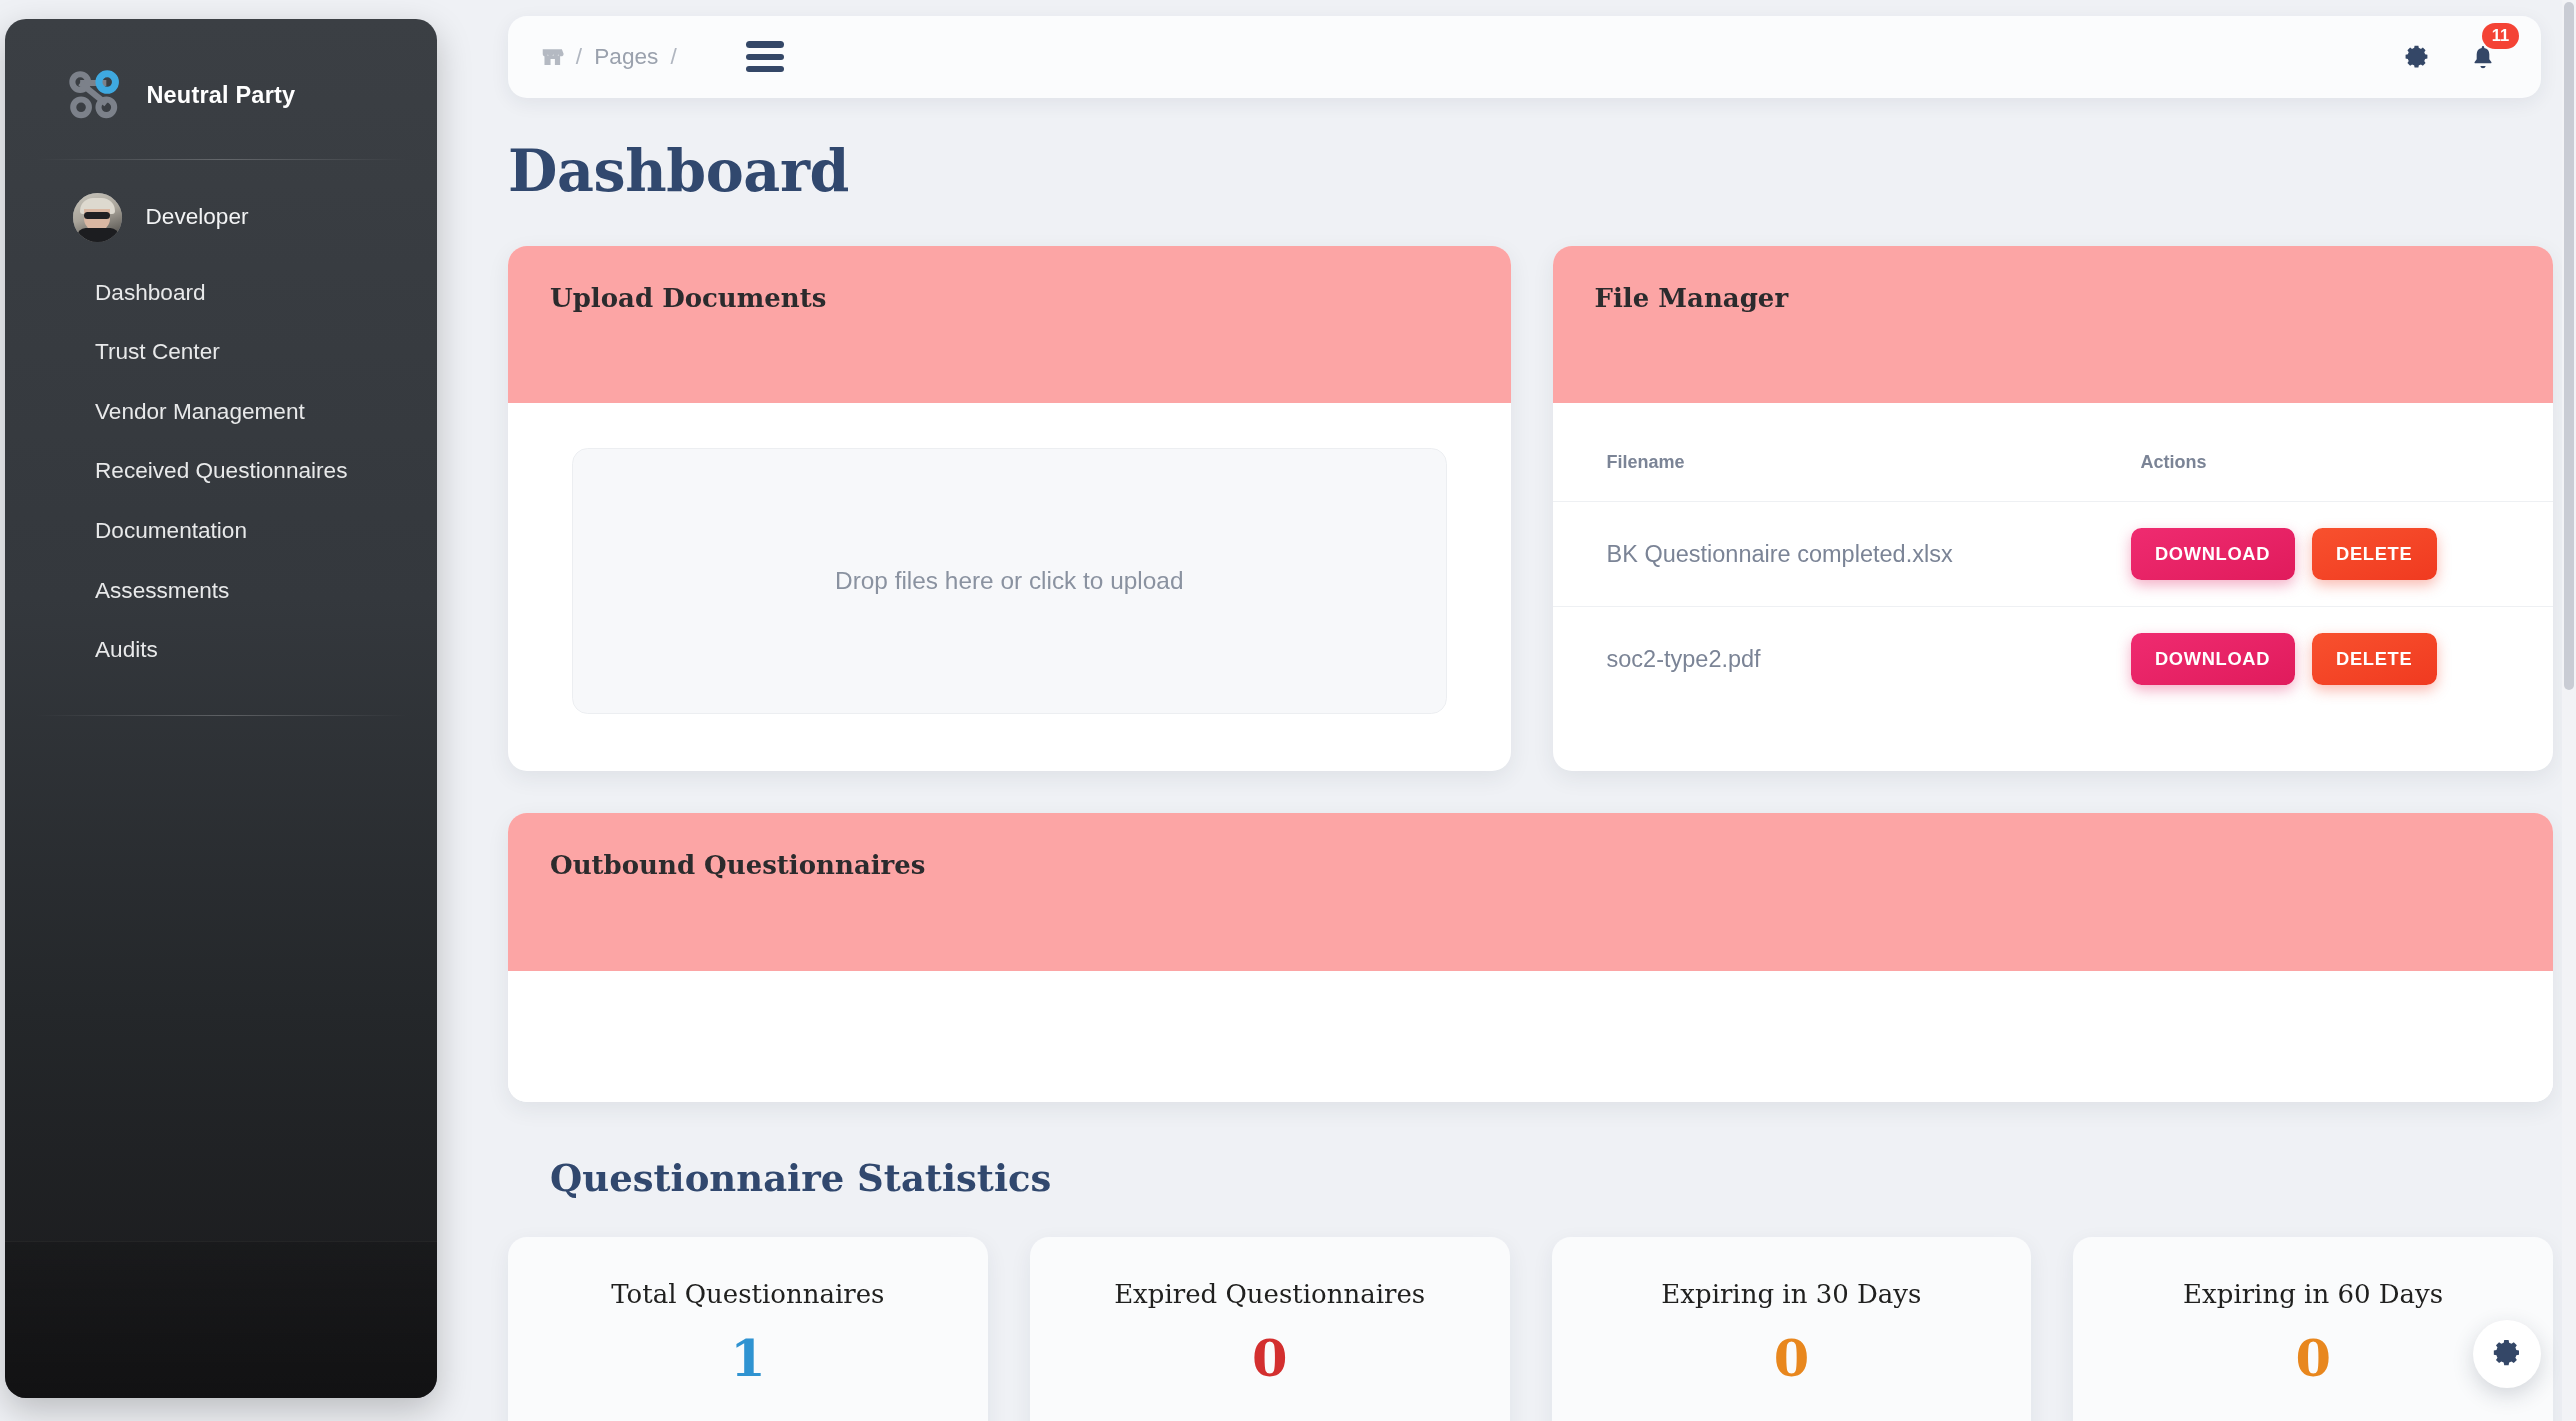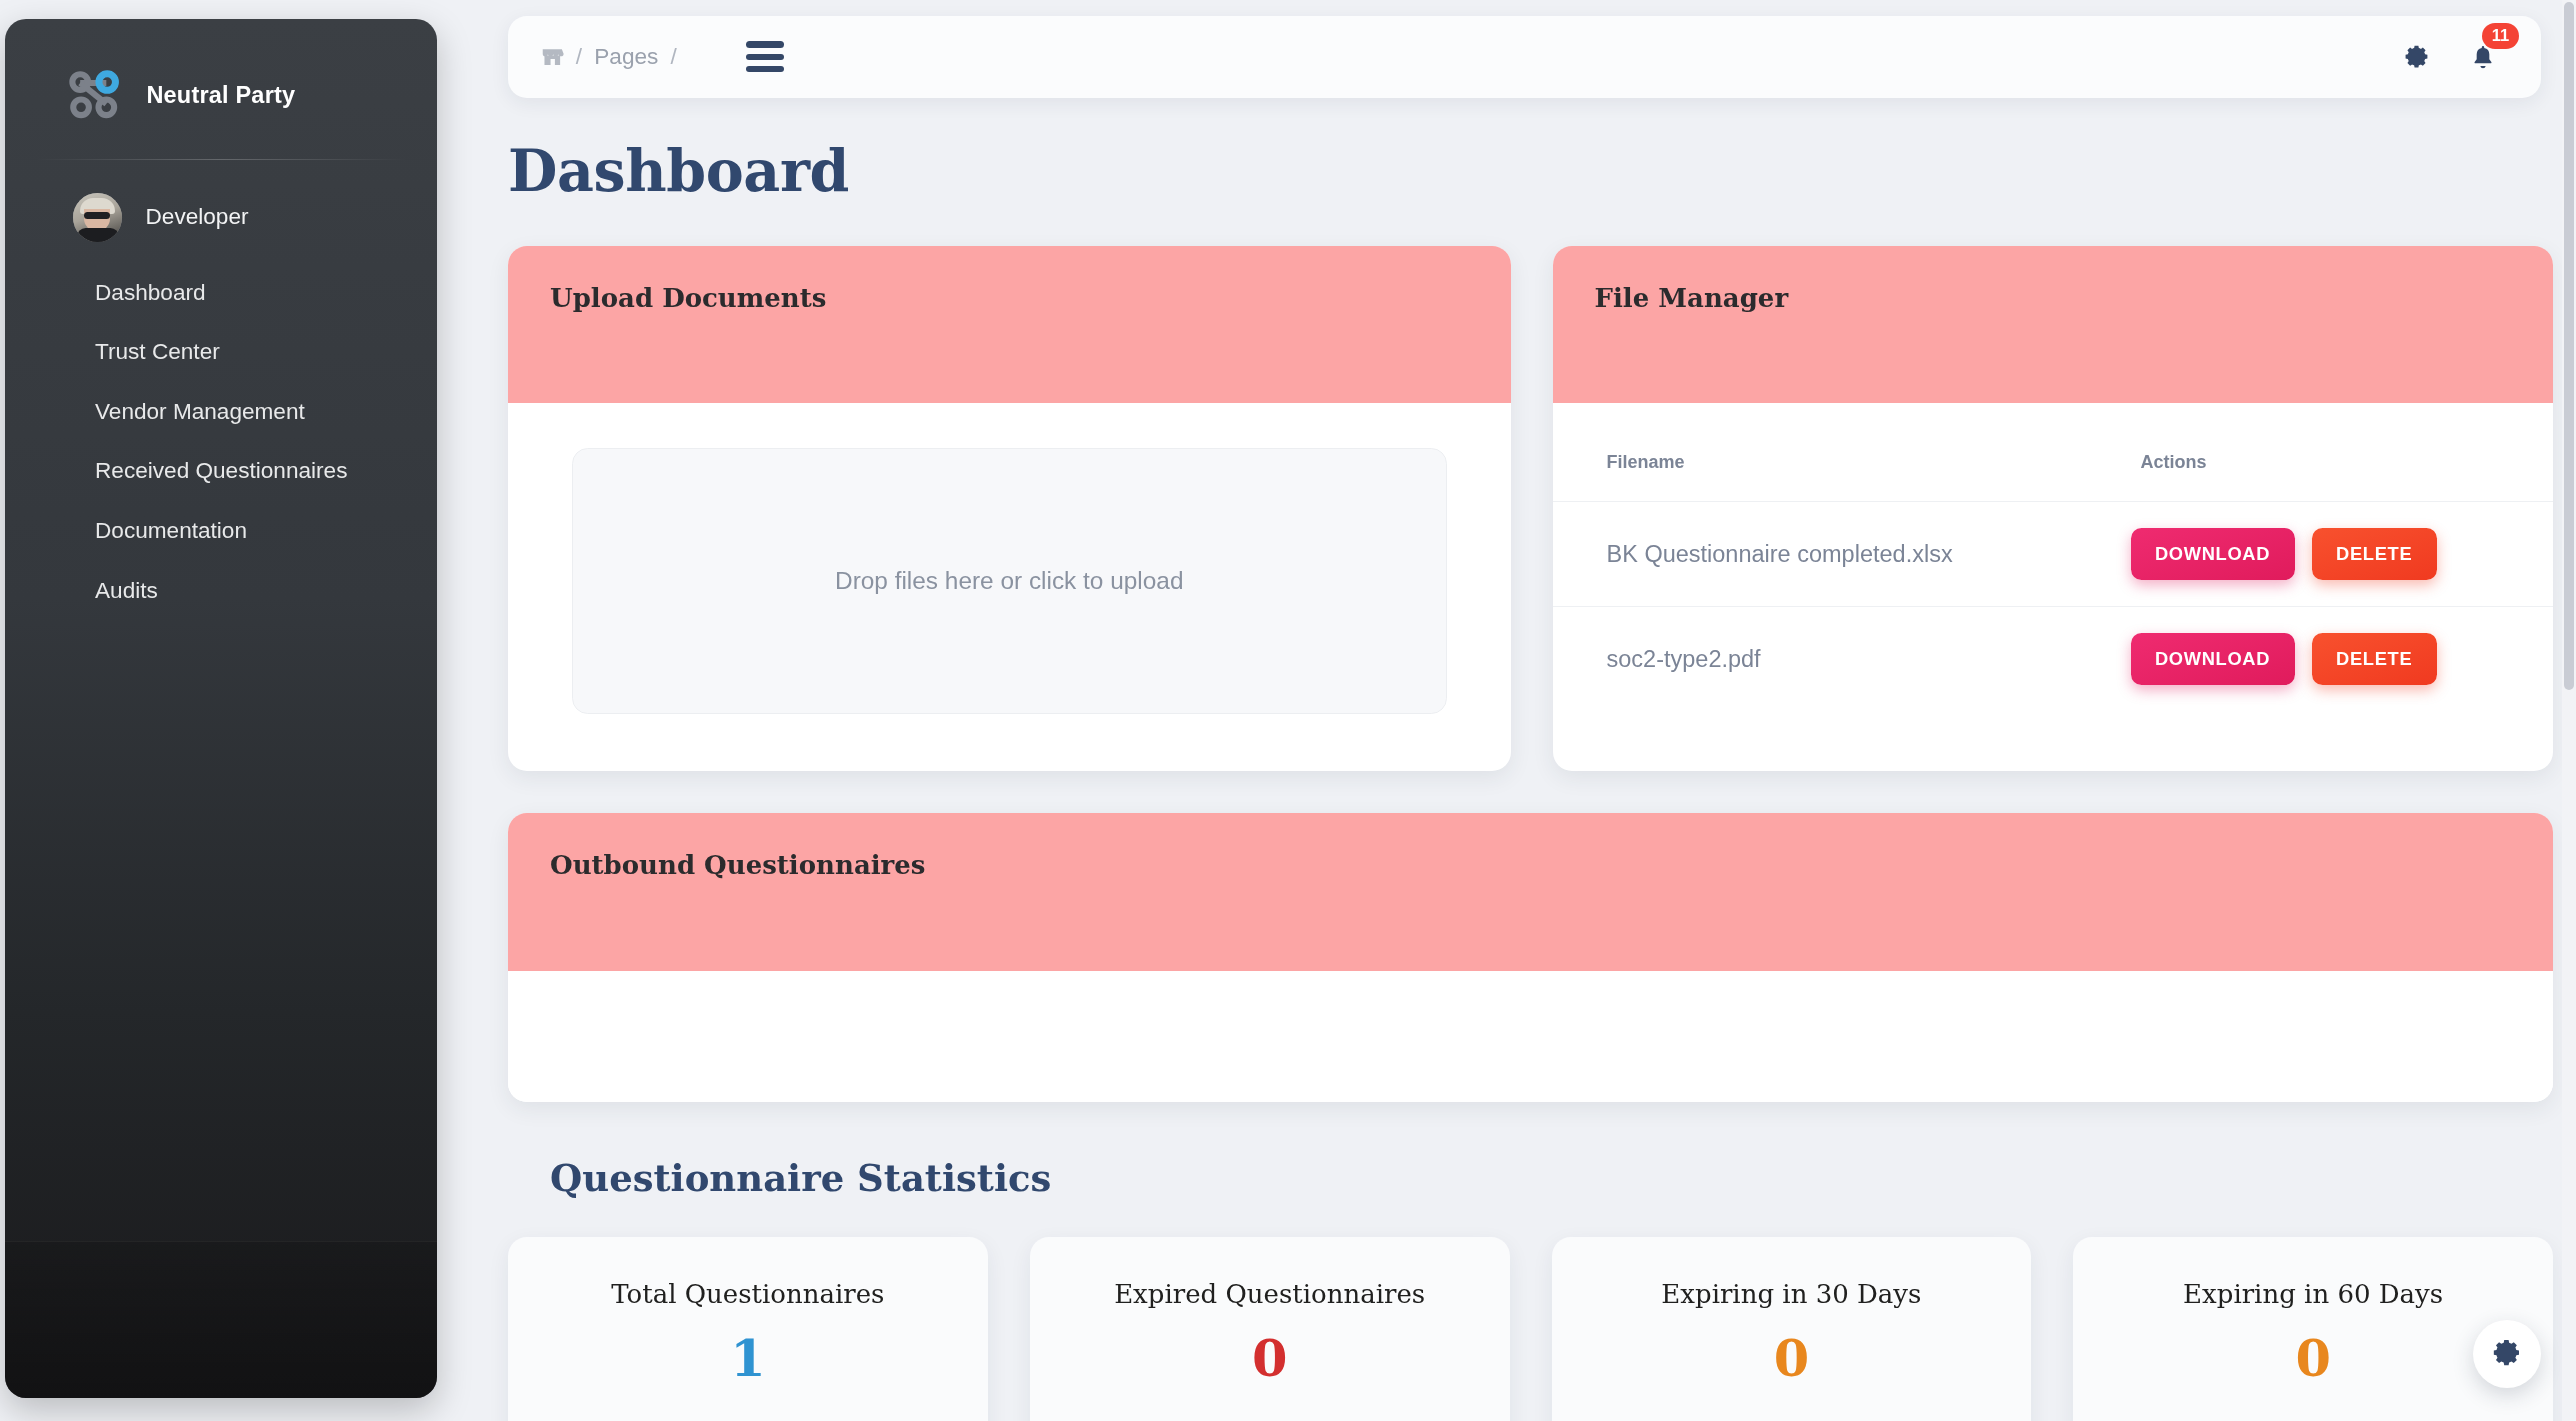--- a/index.html
+++ b/index.html
@@ -287,20 +287,21 @@
     </span>
     <span class="user-name">Developer</span>
   </div>
 
   <nav class="nav">
     <a class="nav-item">Dashboard</a>
     <a class="nav-item">Trust Center</a>
     <a class="nav-item">Vendor Management</a>
     <a class="nav-item">Received Questionnaires</a>
     <a class="nav-item">Documentation</a>
+    <a class="nav-item">Assessments</a>
     <a class="nav-item">Audits</a>
   </nav>
 
   <div class="divider"></div>
 
 
   <div class="sidebar-foot"></div>
 </aside>
 
 <header class="topbar">

